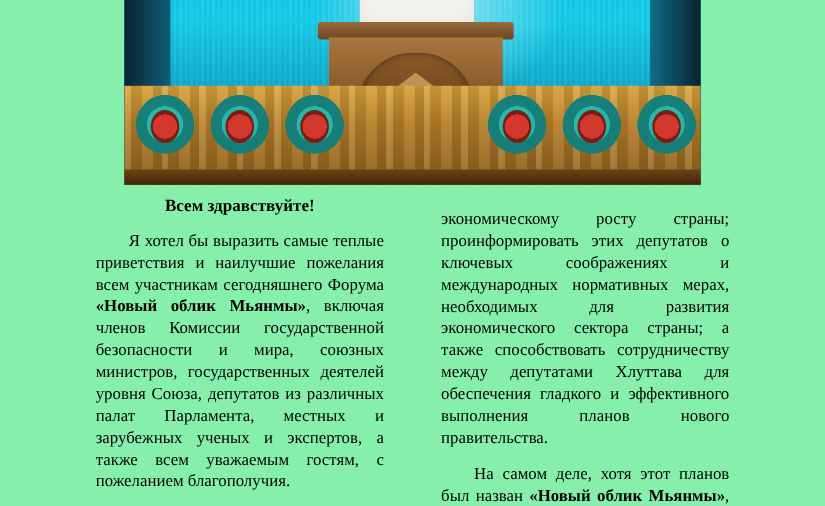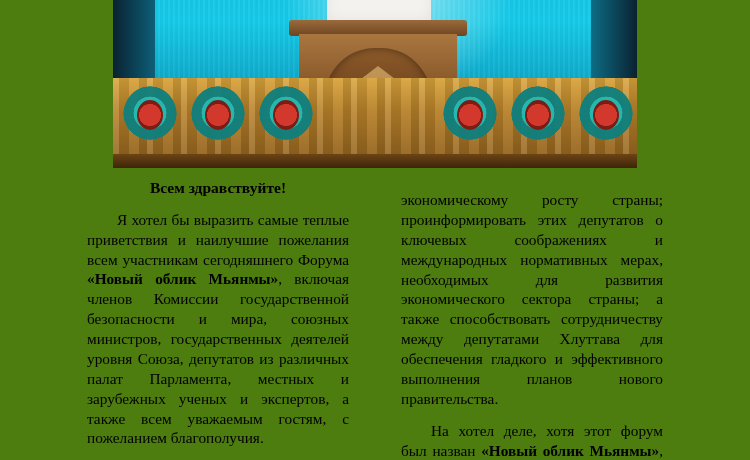--- a/index.html
+++ b/index.html
@@ -10,21 +10,21 @@
   body {
     width: 750px;
     height: 460px;
     overflow: hidden;
     font-family: "Liberation Serif", serif;
   }
   .page {
     position: relative;
     width: 750px;
     height: 460px;
-    background: #4d7c0f;
+    background: #86efac;
   }
 
   
   .photo {
     position: absolute;
     left: 113px;
     top: -32px;
     width: 524px;
     height: 200px;
     overflow: hidden;
@@ -237,17 +237,17 @@
 
   <div class="columns">
 
     <div class="col">
       <div class="heading">Всем здравствуйте!</div>
       <p class="body"><span>Я хотел бы выразить самые теплые приветствия и наилучшие пожелания всем участникам сегодняшнего Форума </span><span class="b">«Новый облик Мьянмы»</span><span>, включая членов Комиссии государственной безопасности и мира, союзных министров, государственных деятелей уровня Союза, депутатов из различных палат Парламента, местных и зарубежных ученых и экспертов, а также всем уважаемым гостям, с пожеланием благополучия.</span></p>
     </div>
 
     <div class="col">
       <p class="body" style="text-indent:0;">экономическому росту страны; проинформировать этих депутатов о ключевых соображениях и международных нормативных мерах, необходимых для развития экономического сектора страны; а также способствовать сотрудничеству между депутатами Хлуттава для обеспечения гладкого и эффективного выполнения планов нового правительства.</p>
-      <p class="body"><span>На хотел деле, хотя этот форум был назван </span><span class="b">«Новый облик Мьянмы»</span><span>, он относится не только к новому</span></p>
+      <p class="body"><span>На самом деле, хотя этот планов был назван </span><span class="b">«Новый облик Мьянмы»</span><span>, он относится не только к новому</span></p>
     </div>
 
   </div>
 </div>
 
 </body></html>

